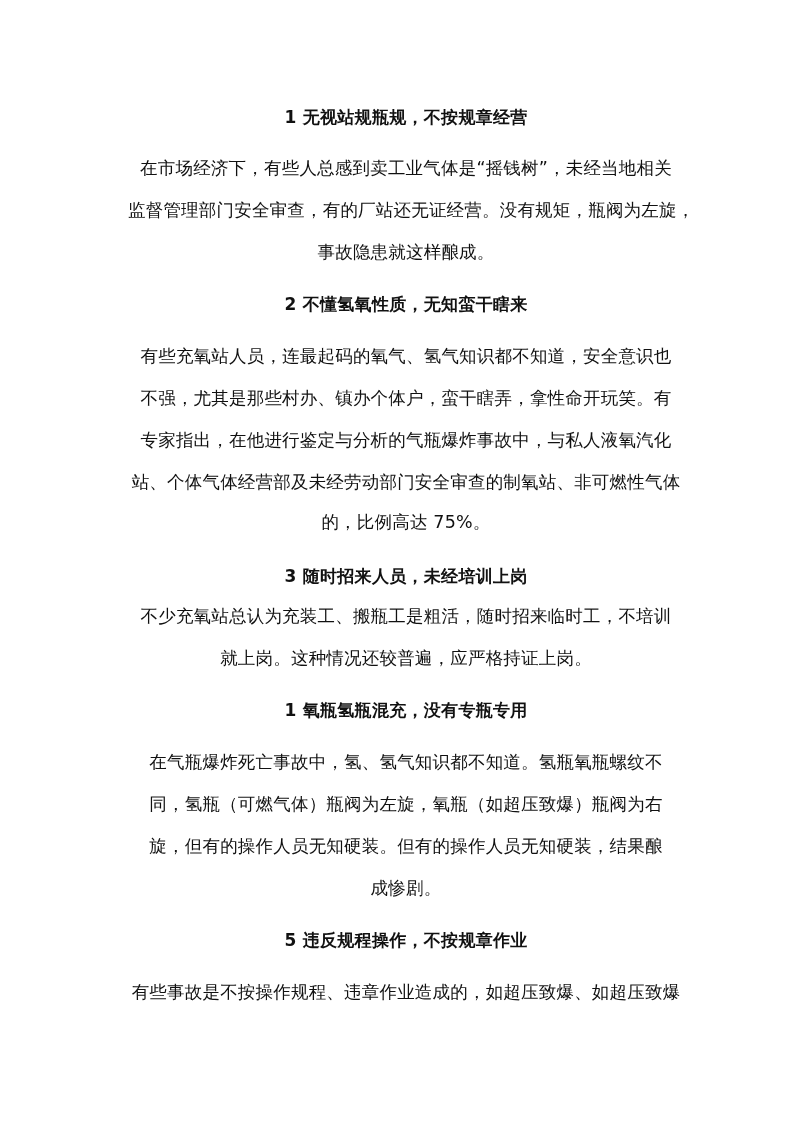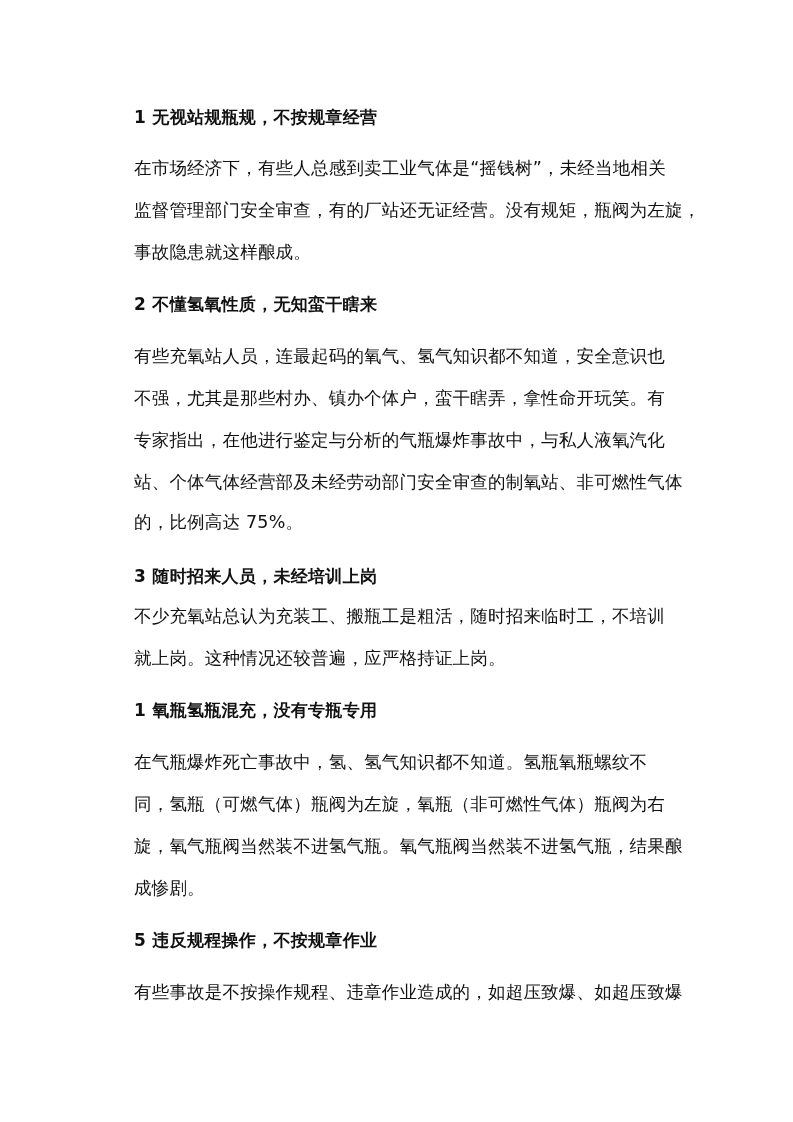--- a/index.html
+++ b/index.html
@@ -1,20 +1,20 @@
 <!DOCTYPE html>
 <html><head>
 <meta charset="utf-8">
 <style>
   html, body { margin: 0; padding: 0; background: #ffffff; }
   body { width: 793px; height: 1122px; position: relative; overflow: hidden;
          font-family: "DejaVu Sans", "Liberation Sans", sans-serif; color: #111; }
   .page { position: absolute; left: 120px; top: 0; width: 556px; }
-  .line { position: absolute; left: 14px; width: 556px; font-size: 17.5px; line-height: 22px;
-          white-space: nowrap; letter-spacing: 0.2px; }
+  .line { position: absolute; left: 8px; width: 556px; font-size: 17.5px; line-height: 22px;
+          white-space: nowrap; letter-spacing: 0.2px; text-align: center; }
   .h { font-weight: bold; font-size: 17px; letter-spacing: 0.3px; }
 </style>
 </head>
 <body>
 
 <div class="page">
 
   <div class="line h" style="top:106px">1 无视站规瓶规，不按规章经营</div>
   <div class="line" style="top:157px">在市场经济下，有些人总感到卖工业气体是“摇钱树”，未经当地相关</div>
   <div class="line" style="top:199px">监督管理部门安全审查，有的厂站还无证经营。没有规矩，瓶阀为左旋，</div>
@@ -26,19 +26,19 @@
   <div class="line" style="top:429px">专家指出，在他进行鉴定与分析的气瓶爆炸事故中，与私人液氧汽化</div>
   <div class="line" style="top:471px">站、个体气体经营部及未经劳动部门安全审查的制氧站、非可燃性气体</div>
   <div class="line" style="top:511px">的，比例高达 75%。</div>
 
   <div class="line h" style="top:565px">3 随时招来人员，未经培训上岗</div>
   <div class="line" style="top:605px">不少充氧站总认为充装工、搬瓶工是粗活，随时招来临时工，不培训</div>
   <div class="line" style="top:647px">就上岗。这种情况还较普遍，应严格持证上岗。</div>
 
   <div class="line h" style="top:699px">1 氧瓶氢瓶混充，没有专瓶专用</div>
   <div class="line" style="top:751px">在气瓶爆炸死亡事故中，氢、氢气知识都不知道。氢瓶氧瓶螺纹不</div>
-  <div class="line" style="top:793px">同，氢瓶（可燃气体）瓶阀为左旋，氧瓶（非可燃性气体）瓶阀为右</div>
-  <div class="line" style="top:835px">旋，氧气瓶阀当然装不进氢气瓶。氧气瓶阀当然装不进氢气瓶，结果酿</div>
+  <div class="line" style="top:793px">同，氢瓶（可燃气体）瓶阀为左旋，氧瓶（如超压致爆）瓶阀为右</div>
+  <div class="line" style="top:835px">旋，但有的操作人员无知硬装。但有的操作人员无知硬装，结果酿</div>
   <div class="line" style="top:877px">成惨剧。</div>
 
   <div class="line h" style="top:929px">5 违反规程操作，不按规章作业</div>
   <div class="line" style="top:981px">有些事故是不按操作规程、违章作业造成的，如超压致爆、如超压致爆</div>
 </div>
 
 </body></html>

